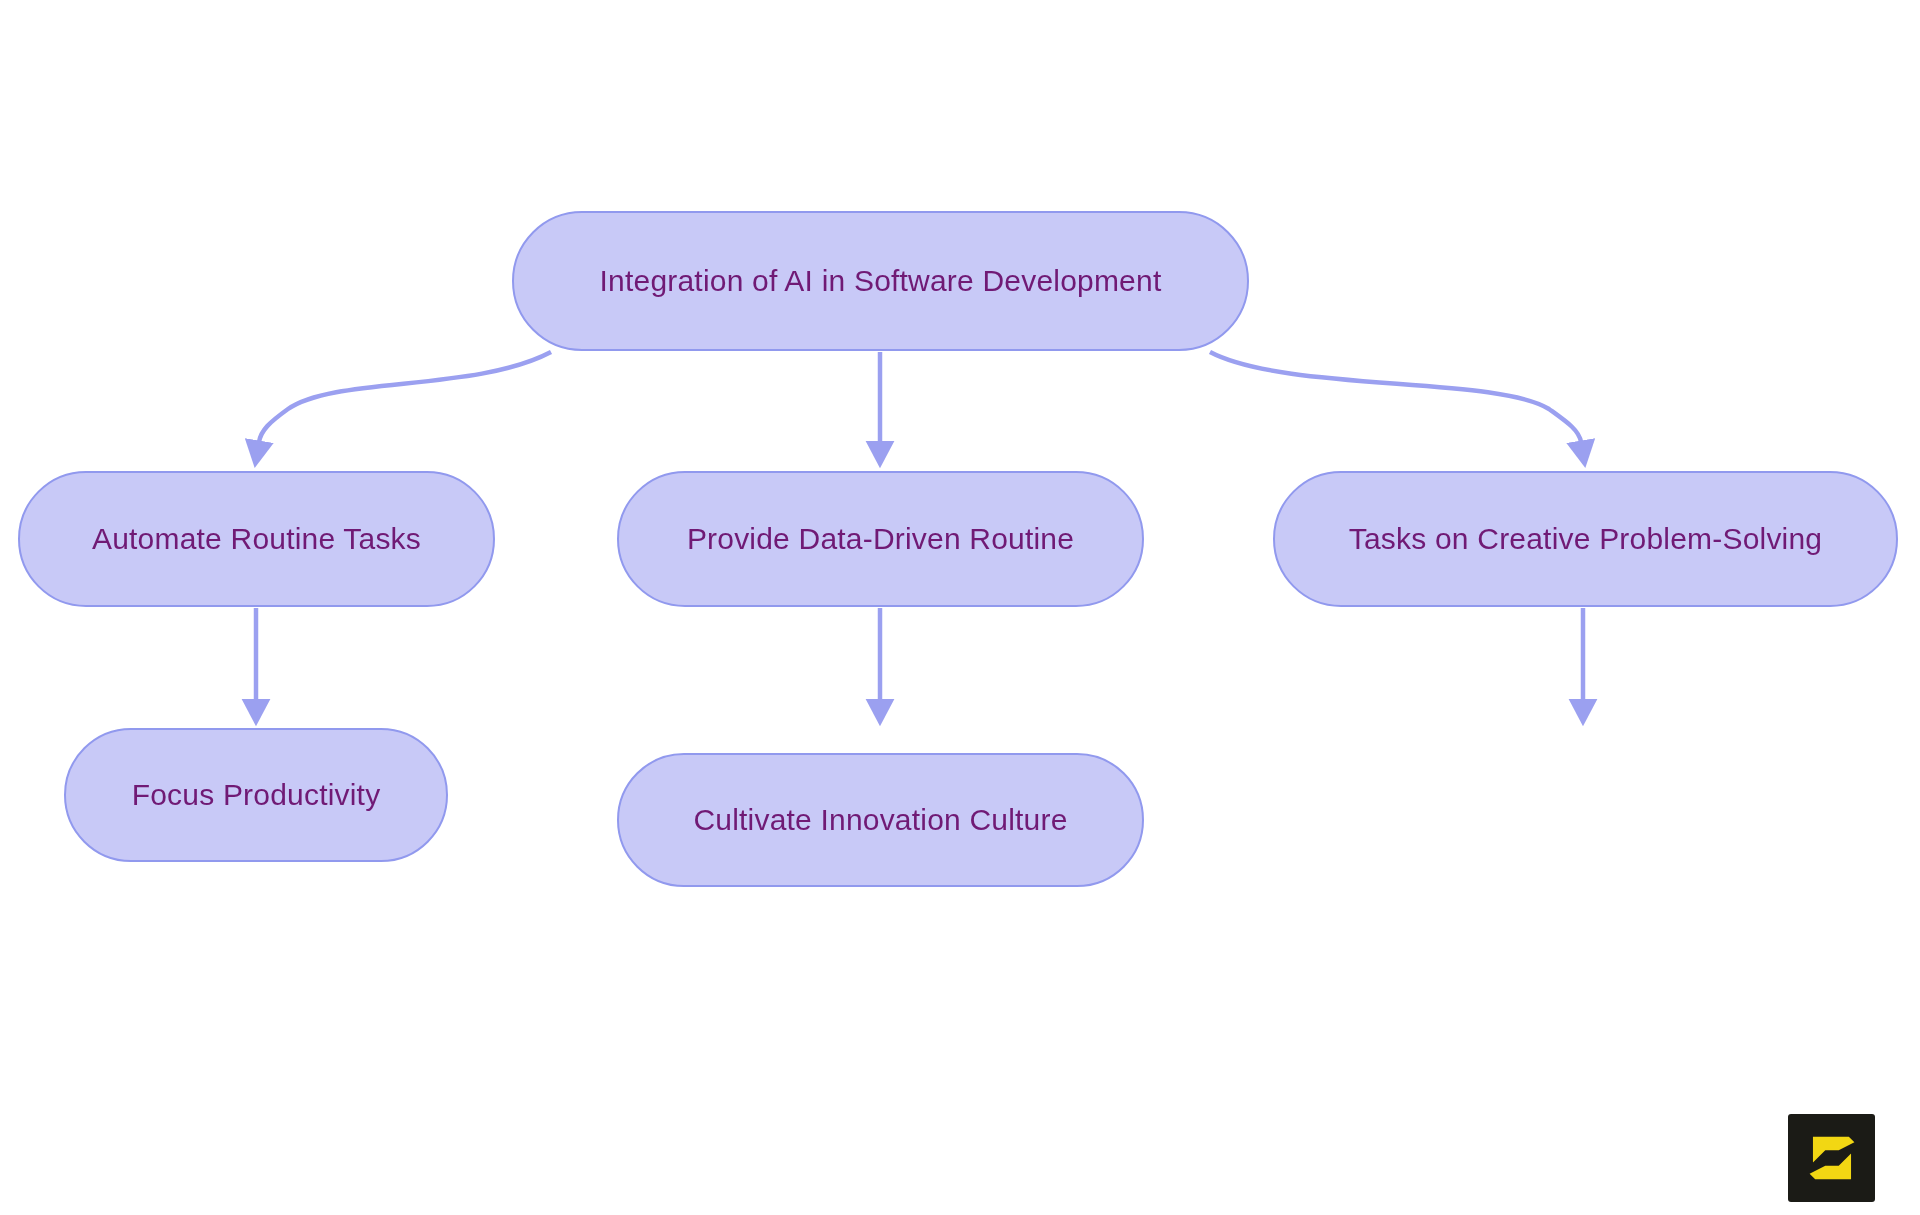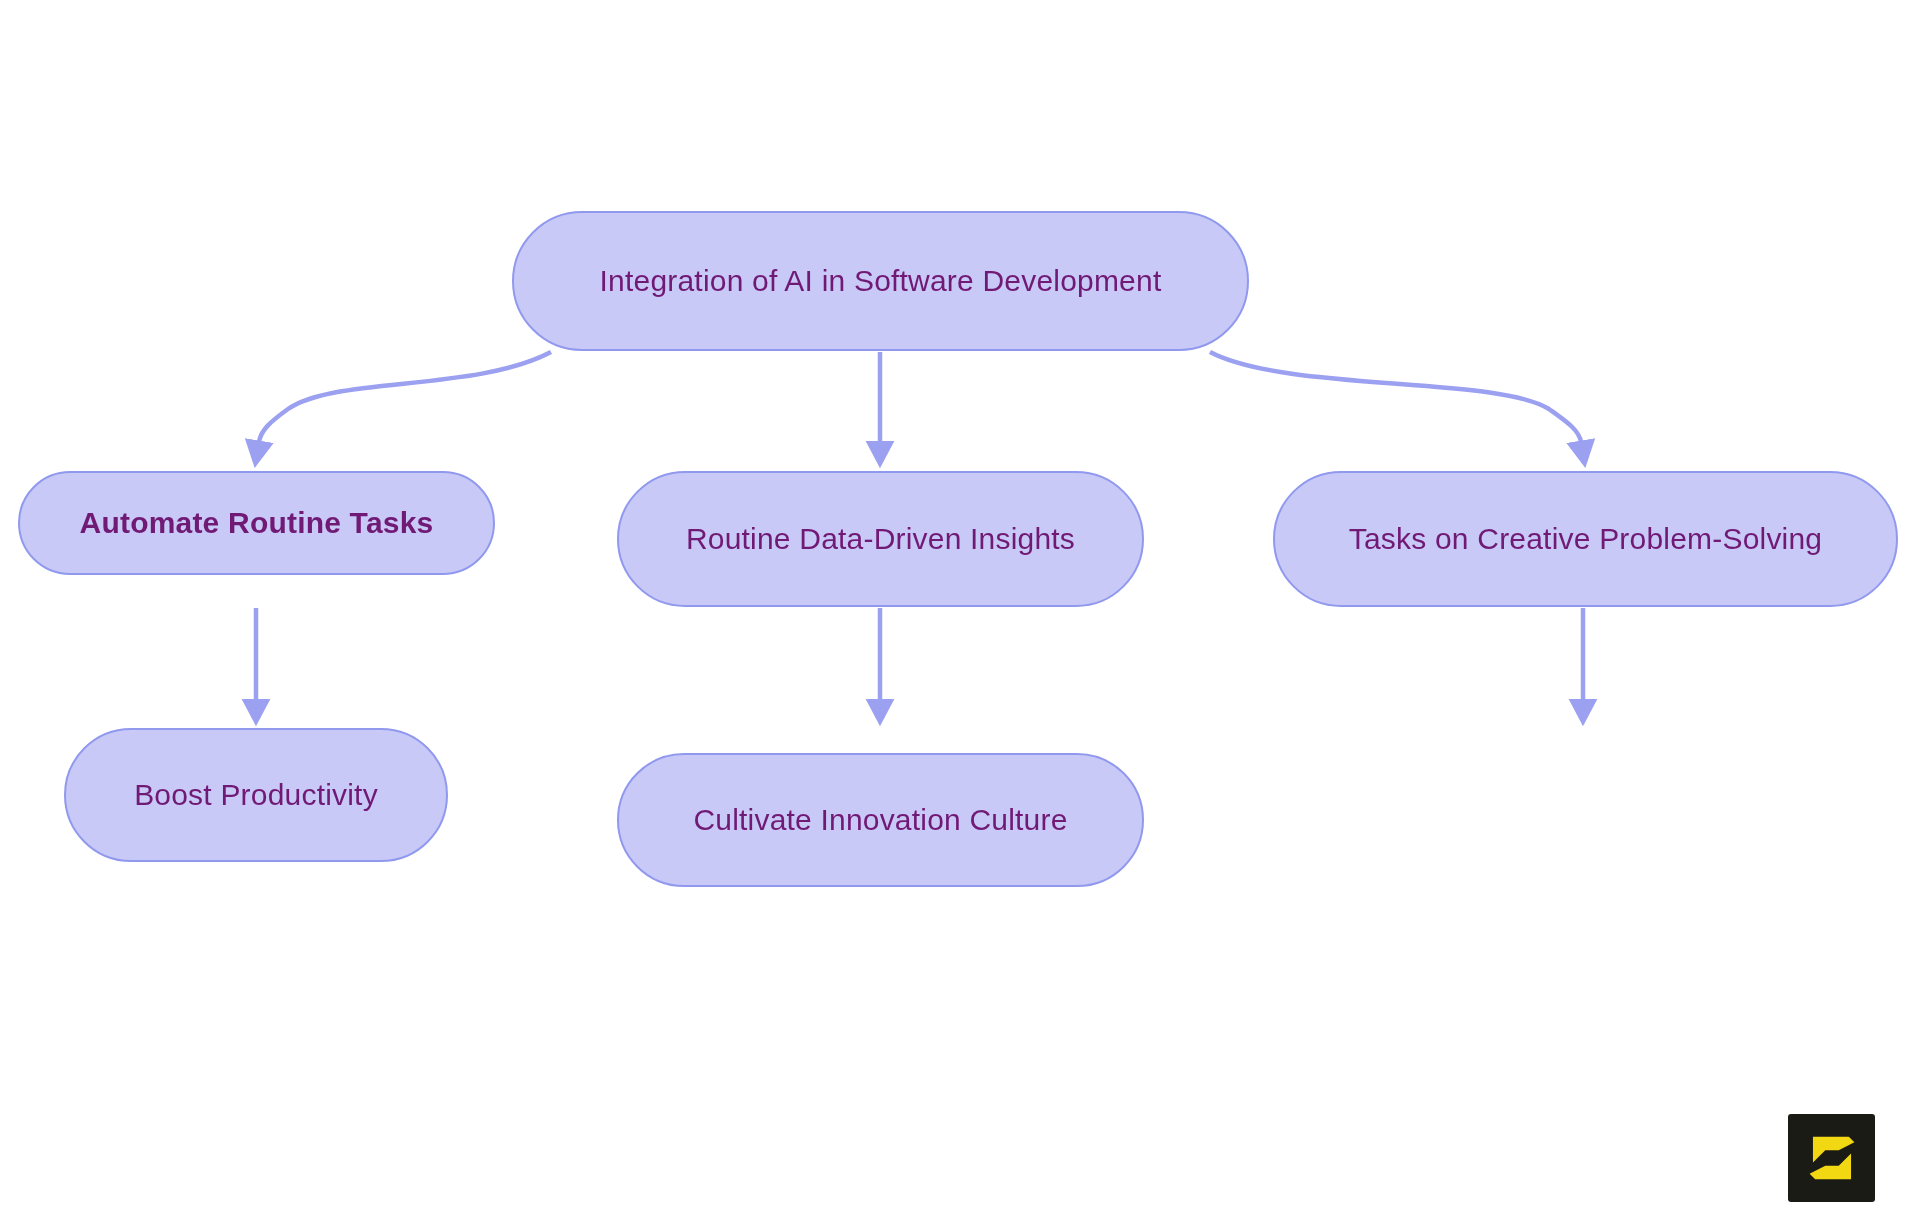--- a/index.html
+++ b/index.html
@@ -25,21 +25,21 @@
     color: #701a75;
     font-size: 30px;
     display: flex;
     align-items: center;
     justify-content: center;
     white-space: nowrap;
     z-index: 2;
     letter-spacing: 0.2px;
   }
   .node-root   { left: 512px;  top: 211px; width: 737px; height: 140px; border-radius: 70px; }
-  .node-mid-l  { left: 18px;   top: 471px; width: 477px; height: 104px; border-radius: 68px; font-weight: bold; }
+  .node-mid-l  { left: 18px;   top: 471px; width: 477px; height: 136px; border-radius: 68px; }
   .node-mid-c  { left: 617px;  top: 471px; width: 527px; height: 136px; border-radius: 68px; }
   .node-mid-r  { left: 1273px; top: 471px; width: 625px; height: 136px; border-radius: 68px; }
   .node-leaf-l { left: 64px;   top: 728px; width: 384px; height: 134px; border-radius: 67px; }
   .node-leaf-c { left: 617px;  top: 728px; width: 527px; height: 134px; border-radius: 67px; margin-top: 25px; }
   .node-leaf-r { left: 1294px; top: 728px; width: 576px; height: 134px; border-radius: 67px; }
   .logo {
     position: absolute;
     left: 1788px; top: 1114px;
     width: 87px; height: 88px;
     background: #1b1b16;
@@ -69,25 +69,25 @@
       <path d="M 256 608 L 256 700" marker-end="url(#ah)"></path>
       <path d="M 880 608 L 880 700" marker-end="url(#ah)"></path>
       <path d="M 1583 608 L 1583 700" marker-end="url(#ah)"></path>
     </g>
   </svg>
 
   <div class="node node-root">Integration of AI in Software Development</div>
 
   <div class="node node-mid-l">Automate Routine Tasks</div>
 
-  <div class="node node-mid-c">Routine Data-Driven Insights</div>
+  <div class="node node-mid-c">Provide Data-Driven Routine</div>
 
   <div class="node node-mid-r">Tasks on Creative Problem-Solving</div>
 
-  <div class="node node-leaf-l">Boost Productivity</div>
+  <div class="node node-leaf-l">Focus Productivity</div>
 
   <div class="node node-leaf-c">Cultivate Innovation Culture</div>
 
 
   <div class="logo">
     <svg viewBox="0 0 100 100" xmlns="http://www.w3.org/2000/svg">
       <polygon points="16,12 80,12 90,22 62,36 38,36 16,58" fill="#f2d713"></polygon>
       <polygon points="84,88 20,88 10,78 38,64 62,64 84,42" fill="#f2d713"></polygon>
     </svg>
   </div>

